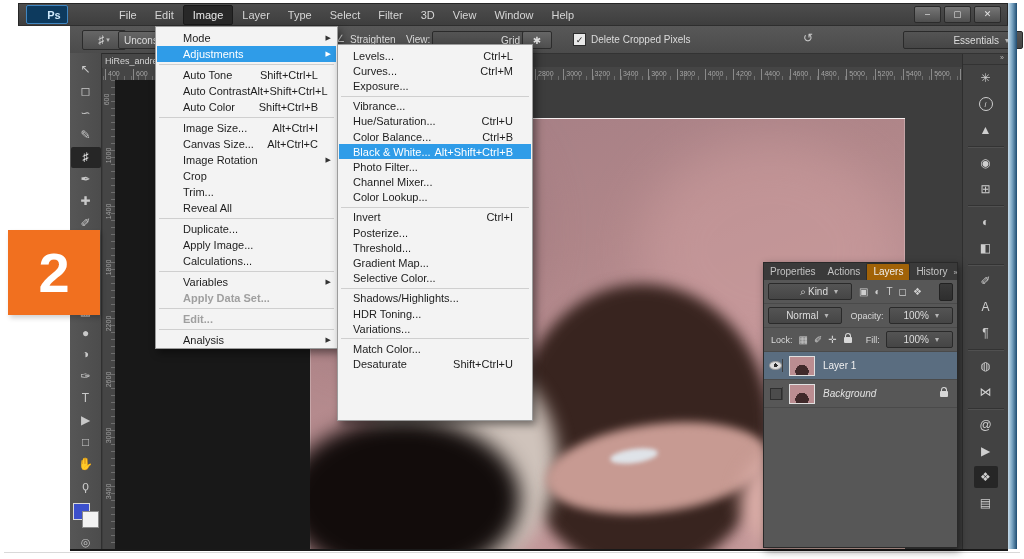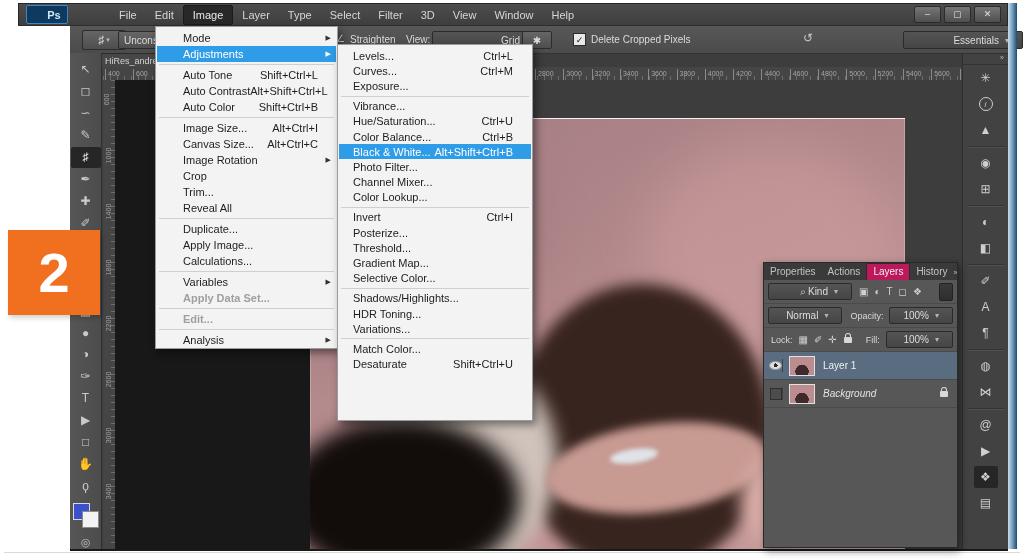--- a/index.html
+++ b/index.html
@@ -80,21 +80,21 @@
   
   #blueedge{left:1008px;top:3px;width:9px;height:546px;
     background:linear-gradient(90deg,#c7dcea,#7ba6c4 45%,#1e4c72);z-index:5;}
   #pageline{left:4px;top:552px;width:1016px;height:1px;background:#d9d9d9;}
 
   
   #layerspanel{left:763px;top:262px;width:195px;height:286px;background:#575757;border:1px solid #292929;
     box-sizing:border-box;box-shadow:2px 3px 8px rgba(0,0,0,.45);z-index:4;font-size:9px;}
   #ptabs{height:17px;background:#3a3a3a;display:flex;align-items:flex-end;}
   .ptab{padding:2px 6px 3px 6px;color:#c3c3c3;font-size:10px;white-space:nowrap;}
-  .ptab.active{background:#be185d;color:#efefef;border:1px solid #2c2c2c;border-bottom:none;border-radius:2px 2px 0 0;}
+  .ptab.active{background:#a16207;color:#efefef;border:1px solid #2c2c2c;border-bottom:none;border-radius:2px 2px 0 0;}
   .ptabend{margin-left:auto;color:#bbb;font-size:7px;padding:0 3px 4px 0;letter-spacing:1px;}
   .prow{display:flex;align-items:center;height:24px;padding:0 4px;box-sizing:border-box;border-bottom:1px solid #4a4a4a;}
   .prow .uisel{height:15px;}
   .picon{color:#cfcfcf;font-size:10px;margin:0 3px;}
   .plabel{color:#d8d8d8;font-size:9px;margin:0 3px;}
   .pval{width:40px;height:15px;margin-left:3px;}
   .ltoggle{width:12px;height:16px;background:linear-gradient(#3a3a3a,#2e2e2e);border:1px solid #222;border-radius:2px;margin-left:auto;}
   .lrow{display:flex;align-items:center;height:28px;padding:0 5px;box-sizing:border-box;border-bottom:1px solid #4a4a4a;}
   .lrow.selected{background:#5a6d80;}
   .eyebox{width:13px;height:13px;border-right:1px solid #3f3f3f;display:flex;align-items:center;justify-content:center;margin-right:6px;}

